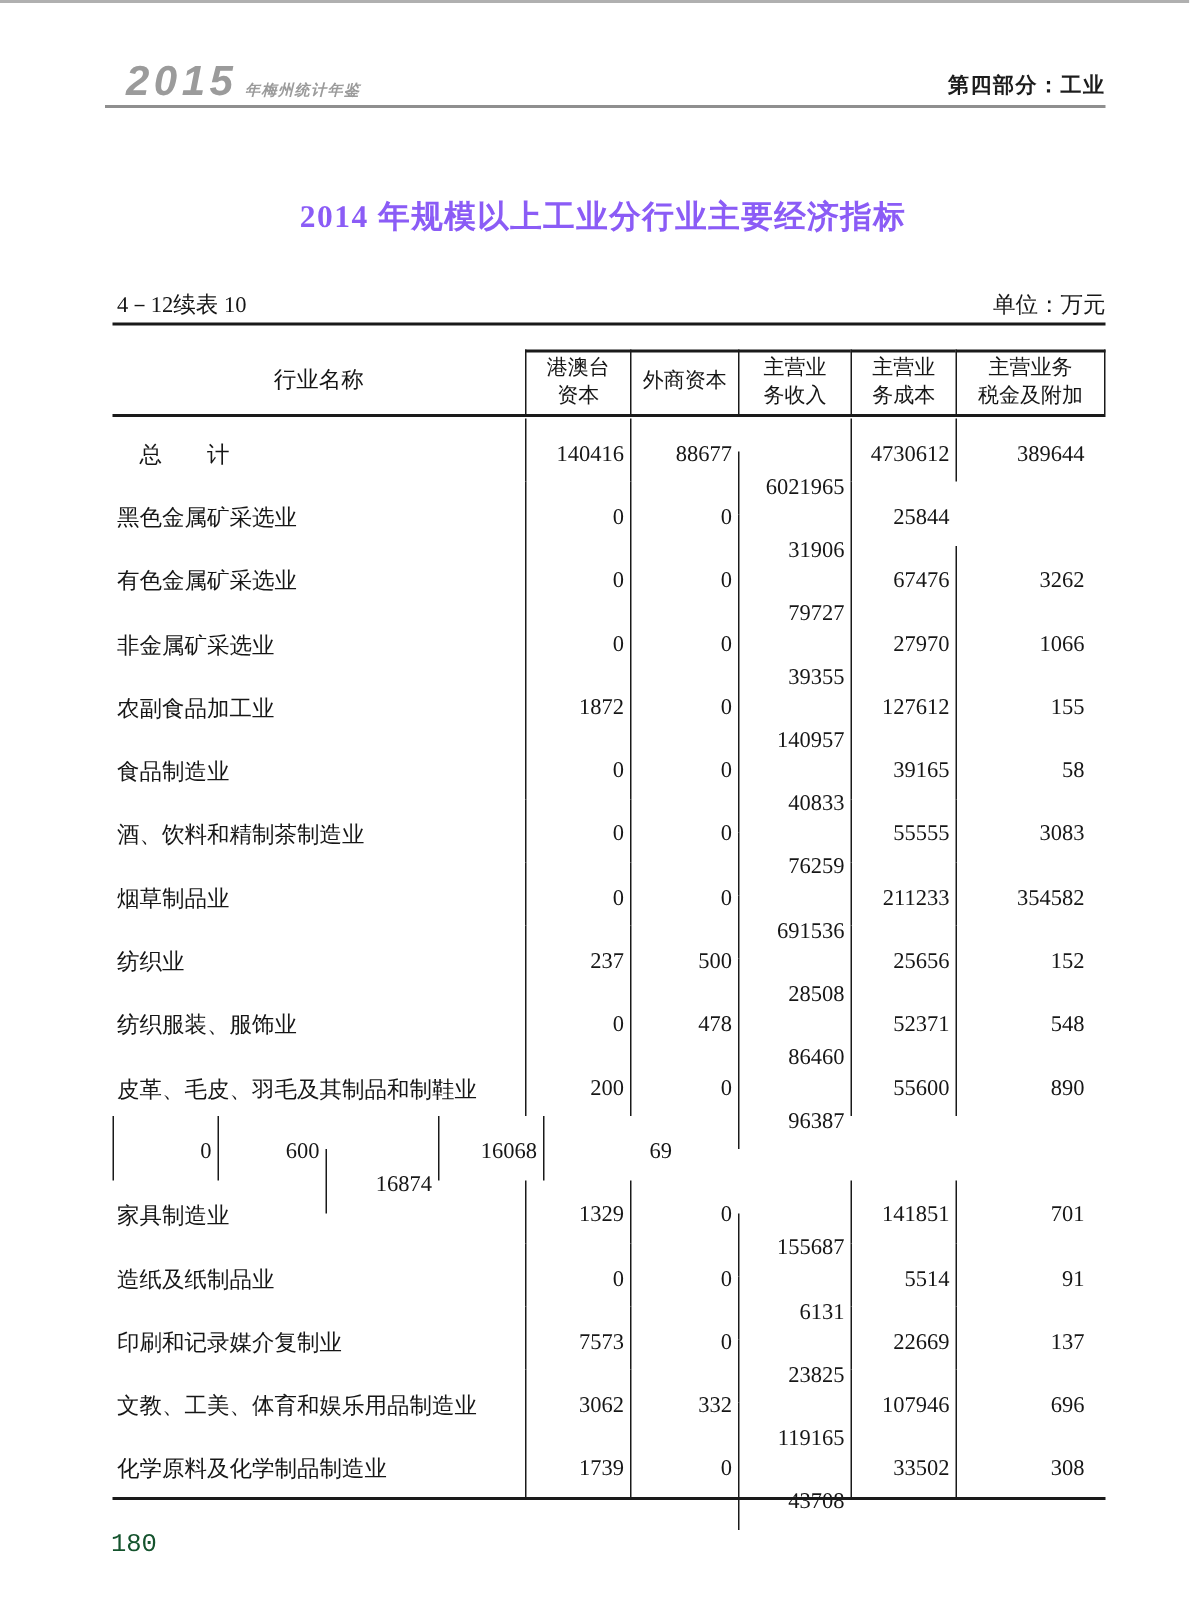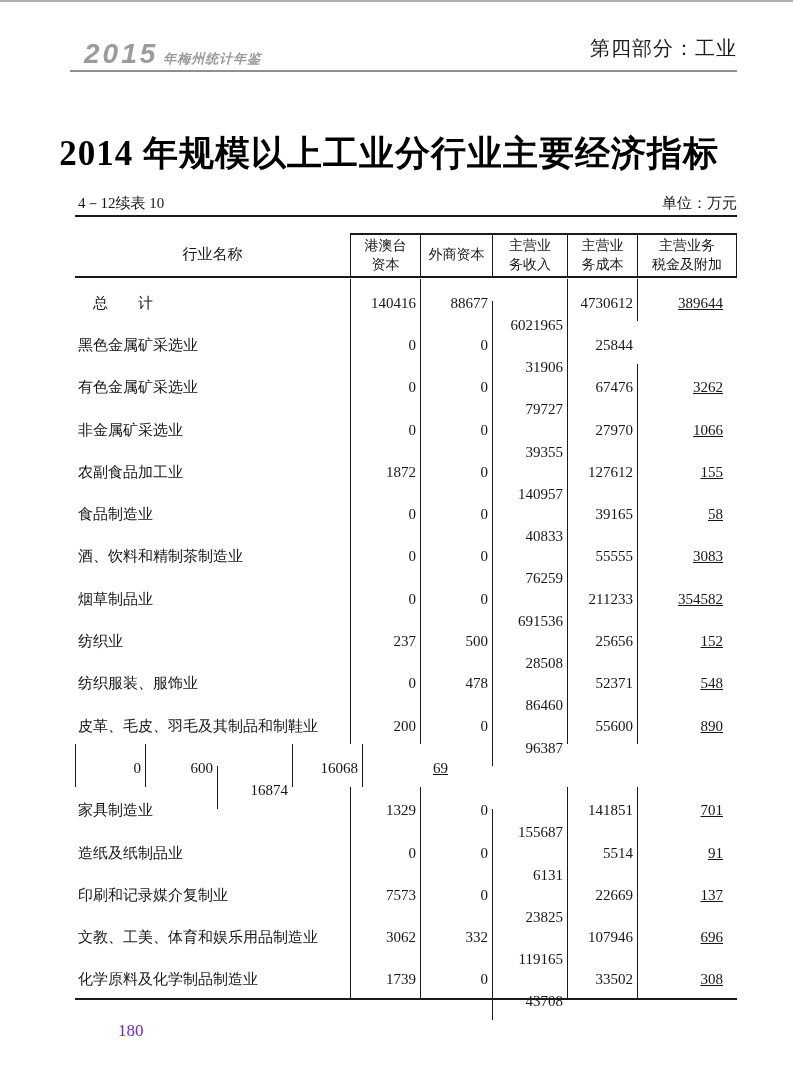--- a/index.html
+++ b/index.html
@@ -18,38 +18,38 @@
     background: #b0b0b0;
   }
   .masthead {
     position: absolute; top: 38px; left: 84px;
     color: #9b9b9b;
     font-family: "Liberation Sans", "DejaVu Sans", sans-serif;
     font-style: italic; font-weight: bold;
     white-space: nowrap;
   }
   .m-year { font-size: 28px; letter-spacing: 3px; }
-  .m-suffix { font-size: 13px; margin-left: 5px; letter-spacing: 1px; }
+  .m-suffix { font-size: 10px; margin-left: 5px; letter-spacing: 1px; }
   .section-label {
-    position: absolute; top: 35px; right: 56px;
+    position: absolute; top: 48px; right: 56px;
     font-family: "Liberation Sans", "DejaVu Sans", sans-serif;
-    font-size: 20px; font-weight: normal; color: #1c1c1c;
+    font-size: 14px; font-weight: bold; color: #1c1c1c;
     letter-spacing: 1px;
   }
   .head-rule {
     position: absolute; top: 70px; left: 70px;
     width: 667px; height: 2px;
     background: #8f8f8f;
   }
   .doc-title {
-    position: absolute; top: 130px; left: 58px; width: 662px;
+    position: absolute; top: 130px; left: 71px; width: 662px;
     text-align: center;
-    font-size: 35px; font-weight: bold;
+    font-size: 21px; font-weight: bold;
     letter-spacing: 1px;
-    color: #000000;
+    color: #8b5cf6;
   }
   .table-meta {
     position: absolute; top: 194px; left: 75px; width: 662px;
     display: flex; justify-content: space-between;
     font-size: 15px; color: #161616;
   }
   .table-meta .ref { padding-left: 3px; }
   .meta-rule {
     position: absolute; top: 215px; left: 75px;
     width: 662px; height: 2px; background: #1a1a1a;
@@ -96,29 +96,29 @@
     height: 100%;
     display: flex; align-items: center; justify-content: flex-end;
     padding-right: 4px;
     top: 0;
   }
   .c-num span { position: relative; top: 3px; font-size: 15px; }
   .n1 { width: 70px; }
   .n2 { width: 72px; }
   .n3 { width: 75px; margin-top: 44px; }
   .n4 { width: 70px; }
-  .n5 { width: 100px; padding-right: 14px; text-decoration: underline; }
+  .n5 { width: 100px; padding-right: 14px; }
   .bottom-rule {
     position: absolute; top: 998px; left: 75px;
     width: 662px; height: 2px; background: #1a1a1a;
   }
   .page-number {
     position: absolute; top: 1021px; left: 74px;
-    font-family: Liberation Serif, serif;
-    font-size: 17px; color: #6d28d9; margin-left: 44px;
+    font-family: Liberation Mono, monospace;
+    font-size: 17px; color: #14532d;
   }
 </style>
 </head>
 <body>
 
 <div class="page">
 
   <div class="top-edge"></div>
 
   <div class="masthead">

